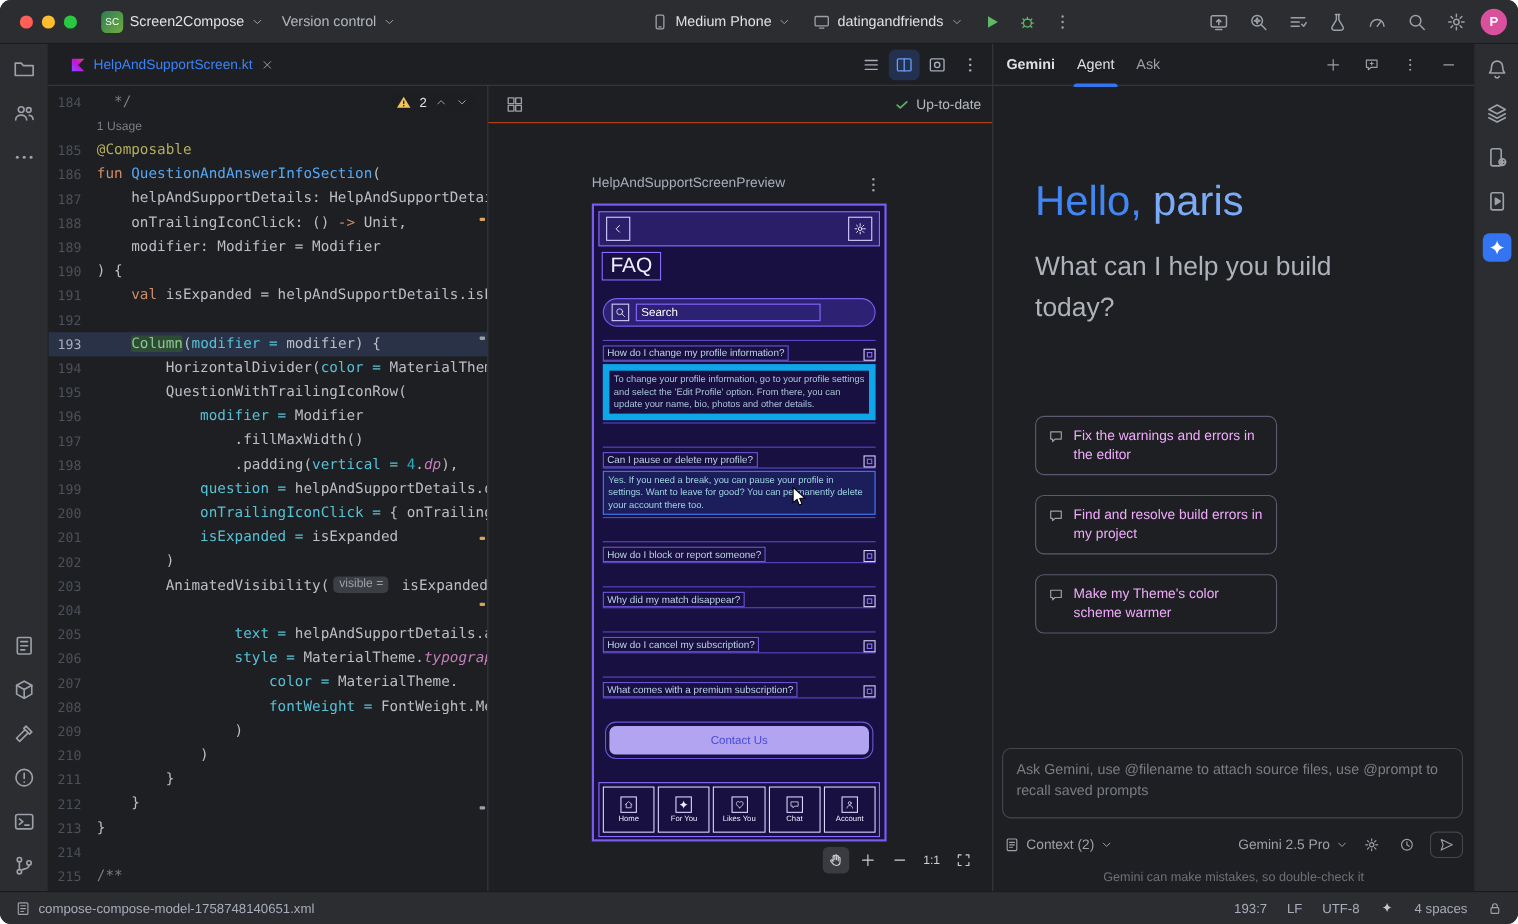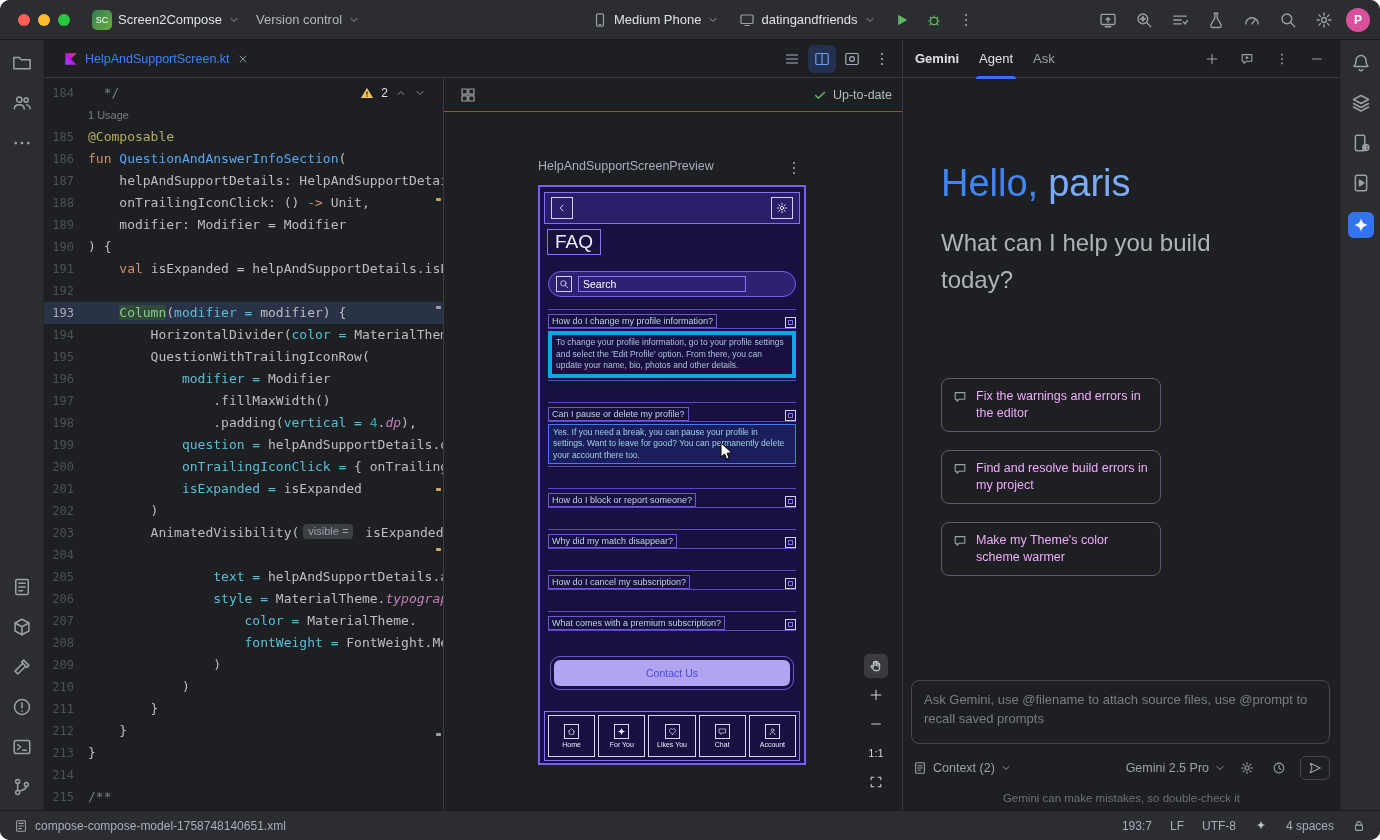--- a/index.html
+++ b/index.html
@@ -54,42 +54,42 @@
   .marks{position:absolute;right:2px;top:0;width:5px;height:100%}
   .mark{position:absolute;width:5px;height:3px;border-radius:1px}
 
   
   .preview-pane{position:absolute;left:399px;top:38px;right:0;height:732px;border-left:1px solid #393B40}
   .pv-toolbar{height:34px;border-bottom:1px solid #c2410c;display:flex;align-items:center;padding:0 10px}
   .pv-status{margin-left:auto;display:flex;align-items:center;gap:6px;color:#B6BAC1;font-size:12.5px}
   .pv-canvas{position:relative;height:698px}
   .pv-label{position:absolute;left:94px;top:47px;font-size:12.5px;color:#A8ADBD}
   .pv-kebab{position:absolute;left:336px;top:42px}
-  .zoombar{position:absolute;right:14px;bottom:16px;display:flex;flex-direction:column;gap:5px;align-items:center}
+  .zoombar{position:absolute;right:14px;bottom:16px;display:flex;flex-direction:row;gap:5px;align-items:center}
   .zbtn{width:24px;height:24px;border-radius:5px;display:flex;align-items:center;justify-content:center;color:#CED0D6}
   .zbtn.boxed{background:#393B40}
   .zoom-label{font-size:11px;color:#CED0D6}
 
   
   .phone{position:absolute;left:94px;top:73px;width:268px;height:580px;background:#171040;border:2px solid #7A5CF0}
   .ph-topbar{position:absolute;left:4px;top:5px;right:4px;height:32px;background:#2A1E69;border:1px solid #8B6CFF}
   .ph-sq{position:absolute;top:4px;width:22px;height:22px;border:1.5px solid #D6CEFF;color:#EFEBFF;display:flex;align-items:center;justify-content:center}
   .ph-sq.left{left:6px}.ph-sq.right{right:6px}
   .ph-title{position:absolute;left:7px;top:42px;border:1px solid #8B6CFF;color:#F0EDFF;font-size:19px;padding:1px 7px;display:inline-block}
   .ph-search{position:absolute;left:8px;top:84px;right:8px;height:26px;border-radius:13px;background:#2C2172;border:1px solid #7A5CF0;display:flex;align-items:center;gap:6px;padding:0 7px}
   .ph-sicon{width:16px;height:16px;border:1px solid #D6CEFF;color:#EFEBFF;display:flex;align-items:center;justify-content:center}
   .ph-sicon .icon{width:10px;height:10px}
   .ph-stext{border:1px solid #8B6CFF;color:#fff;font-size:10.5px;line-height:14px;padding:0 4px;width:168px}
   .ph-list{position:absolute;left:8px;top:122px;right:8px}
   .pv-dv{border-top:1px solid #5B46C8}
   .pv-qrow{display:flex;align-items:flex-end;justify-content:space-between;height:18px}
   .pv-q{border:1px solid #6A55D8;color:#BDD2E6;font-size:9px;line-height:12px;padding:0 3px;white-space:nowrap}
   .pv-exp{width:11px;height:11px;border:1px solid #D6CEFF;position:relative;flex:none}
   .pv-exp::after{content:"";position:absolute;inset:2px;border:1px solid #8B6CFF}
-  .pv-ans{border:4px solid #0ea5e9;color:#A9C2D8;font-size:8.5px;line-height:11.5px;padding:2px 4px;margin:2px 0}
+  .pv-ans{border:6px solid #0ea5e9;color:#A9C2D8;font-size:8.5px;line-height:11.5px;padding:2px 4px;margin:2px 0}
   .pv-ans.sel{border:1.5px solid #3E7BFF;background:rgba(62,123,255,.14);color:#9ED2DF}
   .pv-gap{height:21px}
   .ph-contact{position:absolute;left:14px;right:14px;top:473px;height:26px;background:#B3A4F2;border-radius:6px;outline:1px solid #6A55D8;outline-offset:3px;display:flex;align-items:center;justify-content:center;color:#4A4AD8;font-size:10.5px}
   .ph-nav{position:absolute;left:4px;right:4px;top:524px;height:50px;border:1px solid #8B6CFF;display:flex;gap:3px;padding:3px}
   .nav-it{flex:1;border:1px solid #DAD4FF;display:flex;flex-direction:column;align-items:center;justify-content:center;gap:2px;color:#EFEBFF}
   .nav-ic{width:15px;height:15px;border:1px solid #DAD4FF;display:flex;align-items:center;justify-content:center}
   .nav-ic .icon{width:9px;height:9px}
   .nav-lb{font-size:7px;line-height:8px;white-space:nowrap}
 
   

